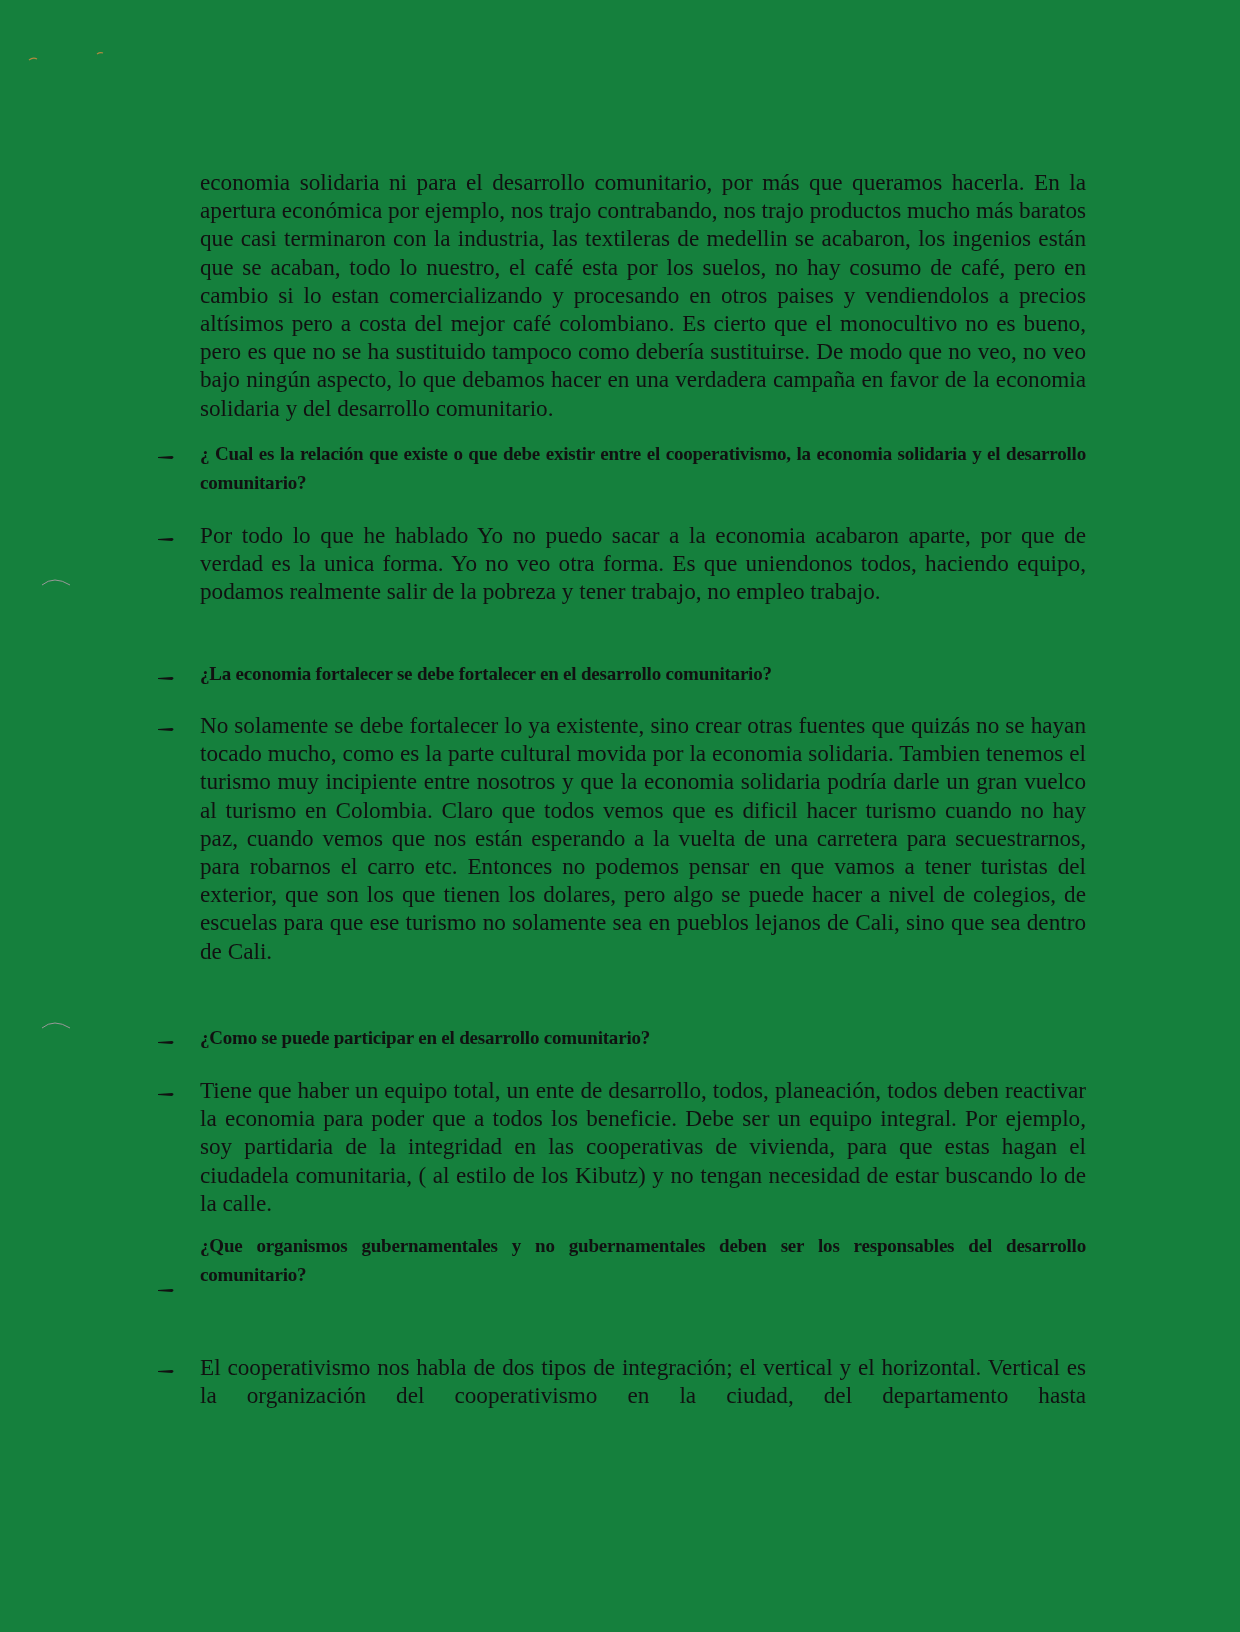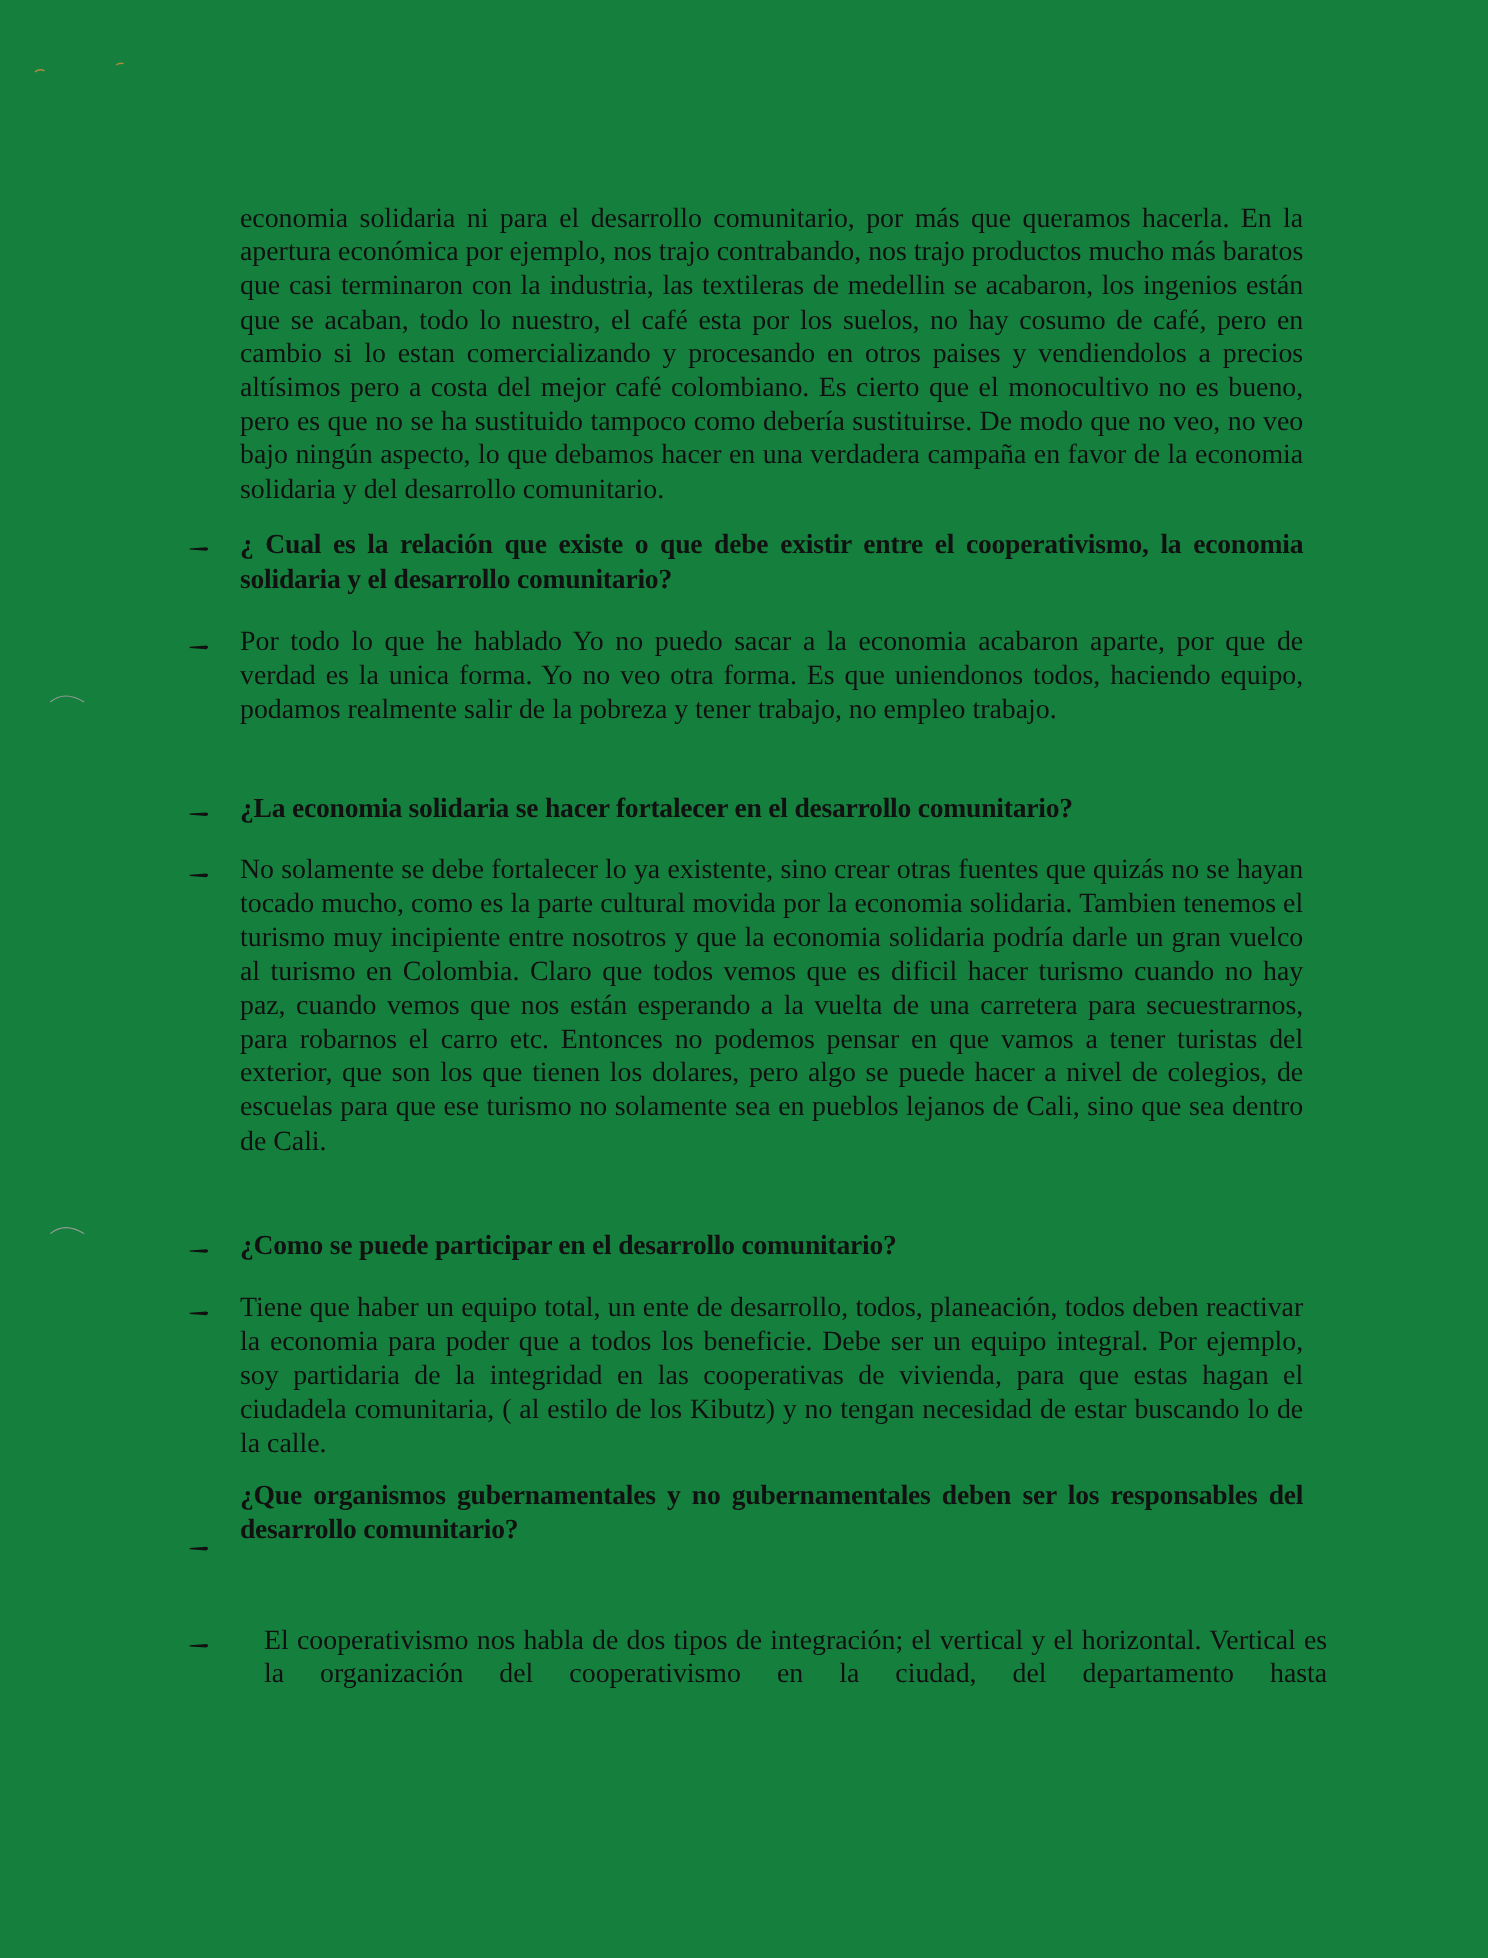--- a/index.html
+++ b/index.html
@@ -25,32 +25,32 @@
       position: absolute;
       left: 200px;
       width: 886px;
       font-size: 23.2px;
       line-height: 28.2px;
       text-align: justify;
       margin: 0;
     }
     .block.bold {
       font-weight: bold;
-      font-size: 23px;
+      font-size: 19px;
       line-height: 28.5px;
       letter-spacing: -0.2px;
     }
     .bullet {
       position: absolute;
       left: 157px;
       width: 20px;
       height: 6px;
     }
     .bullet svg { display: block; }
-    .last-line-justify { text-align-last: justify; margin-left: 20px; }
+    .last-line-justify { text-align-last: justify; }
     .scan-mark {
       position: absolute;
       pointer-events: none;
     }
   </style>
 </head>
 <body>
 
 <div class="page">
 
@@ -79,21 +79,21 @@
         <path d="M1 3 L15 2 Q18 3 15 5 L1 4 Z" fill="#111"></path>
       </svg>
   </span>
   <p class="block" style="top:521px;">Por todo lo que he hablado Yo no puedo sacar a la economia acabaron aparte, por que de verdad es la unica forma. Yo no veo otra forma. Es que uniendonos todos, haciendo equipo, podamos realmente salir de la pobreza y tener trabajo, no empleo trabajo.</p>
 
   <span class="bullet" style="top:675px;">
     <svg width="20" height="6">
         <path d="M1 3 L15 2 Q18 3 15 5 L1 4 Z" fill="#111"></path>
       </svg>
   </span>
-  <p class="block bold" style="top:660px;">¿La economia solidaria se hacer fortalecer en el desarrollo comunitario?</p>
+  <p class="block bold" style="top:660px;">¿La economia fortalecer se debe fortalecer en el desarrollo comunitario?</p>
 
   <span class="bullet" style="top:726px;">
     <svg width="20" height="6">
         <path d="M1 3 L15 2 Q18 3 15 5 L1 4 Z" fill="#111"></path>
       </svg>
   </span>
   <p class="block" style="top:711px;">No solamente se debe fortalecer lo ya existente, sino crear otras fuentes que quizás no se hayan tocado mucho, como es la parte cultural movida por la economia solidaria. Tambien tenemos el turismo muy incipiente entre nosotros y que la economia solidaria podría darle un gran vuelco al turismo en Colombia. Claro que todos vemos que es dificil hacer turismo cuando no hay paz, cuando vemos que nos están esperando a la vuelta de una carretera para secuestrarnos, para robarnos el carro etc.  Entonces no podemos pensar en que vamos a tener turistas del exterior, que son los que tienen los dolares, pero algo se puede hacer a nivel de colegios, de escuelas para que ese turismo no solamente sea en pueblos lejanos de Cali, sino que sea dentro de Cali.</p>
 
   <span class="bullet" style="top:1039px;">
     <svg width="20" height="6">

